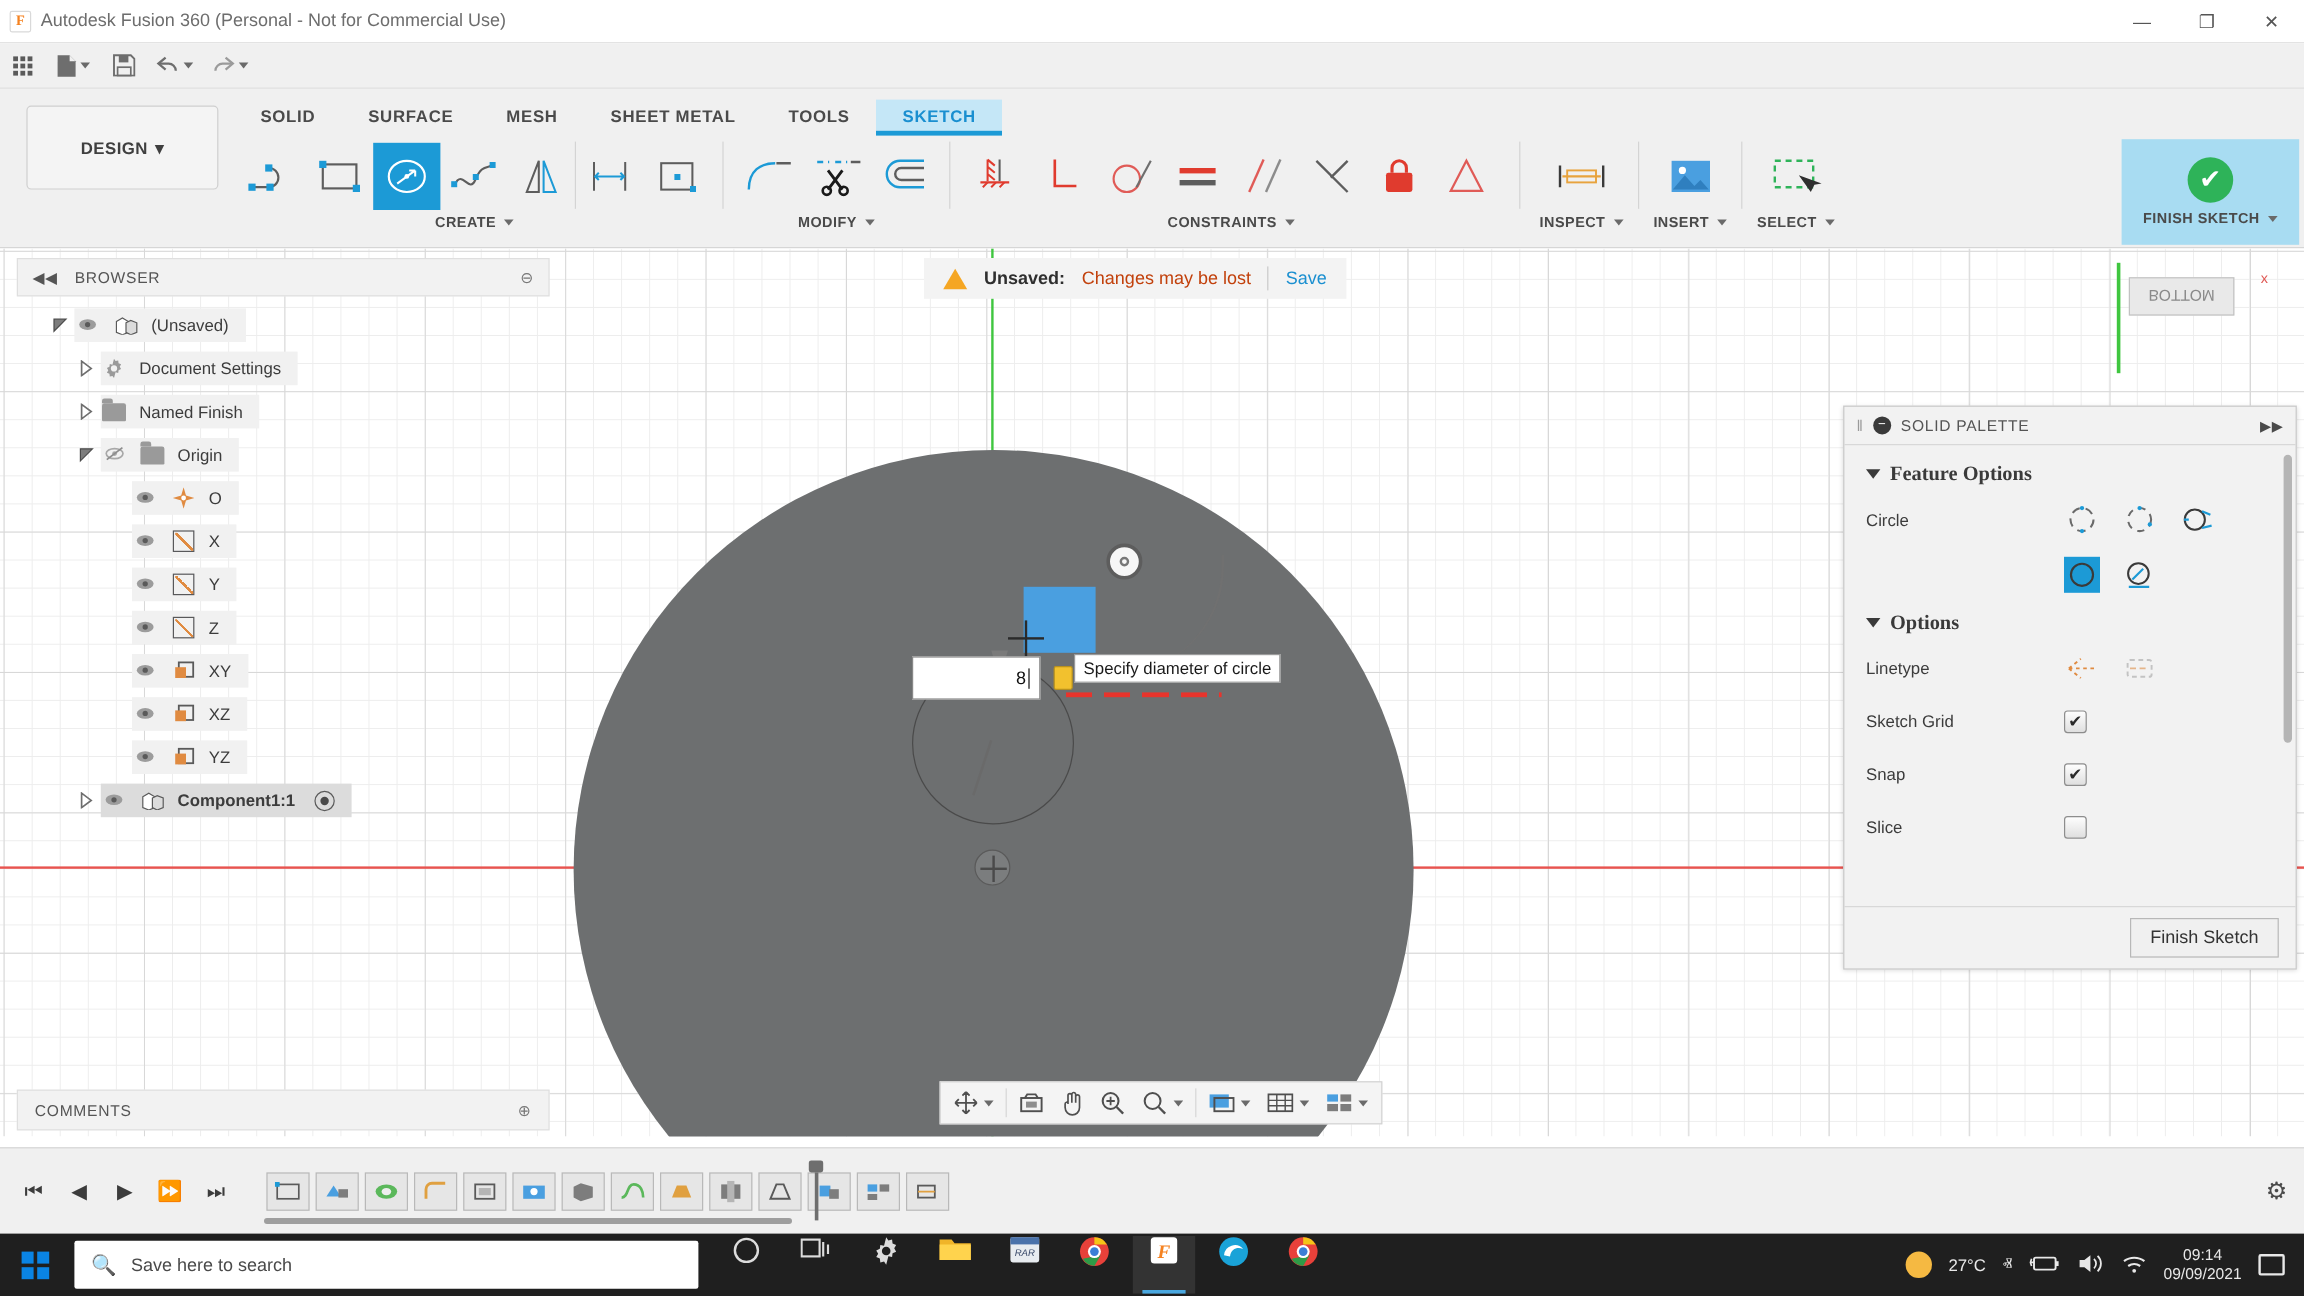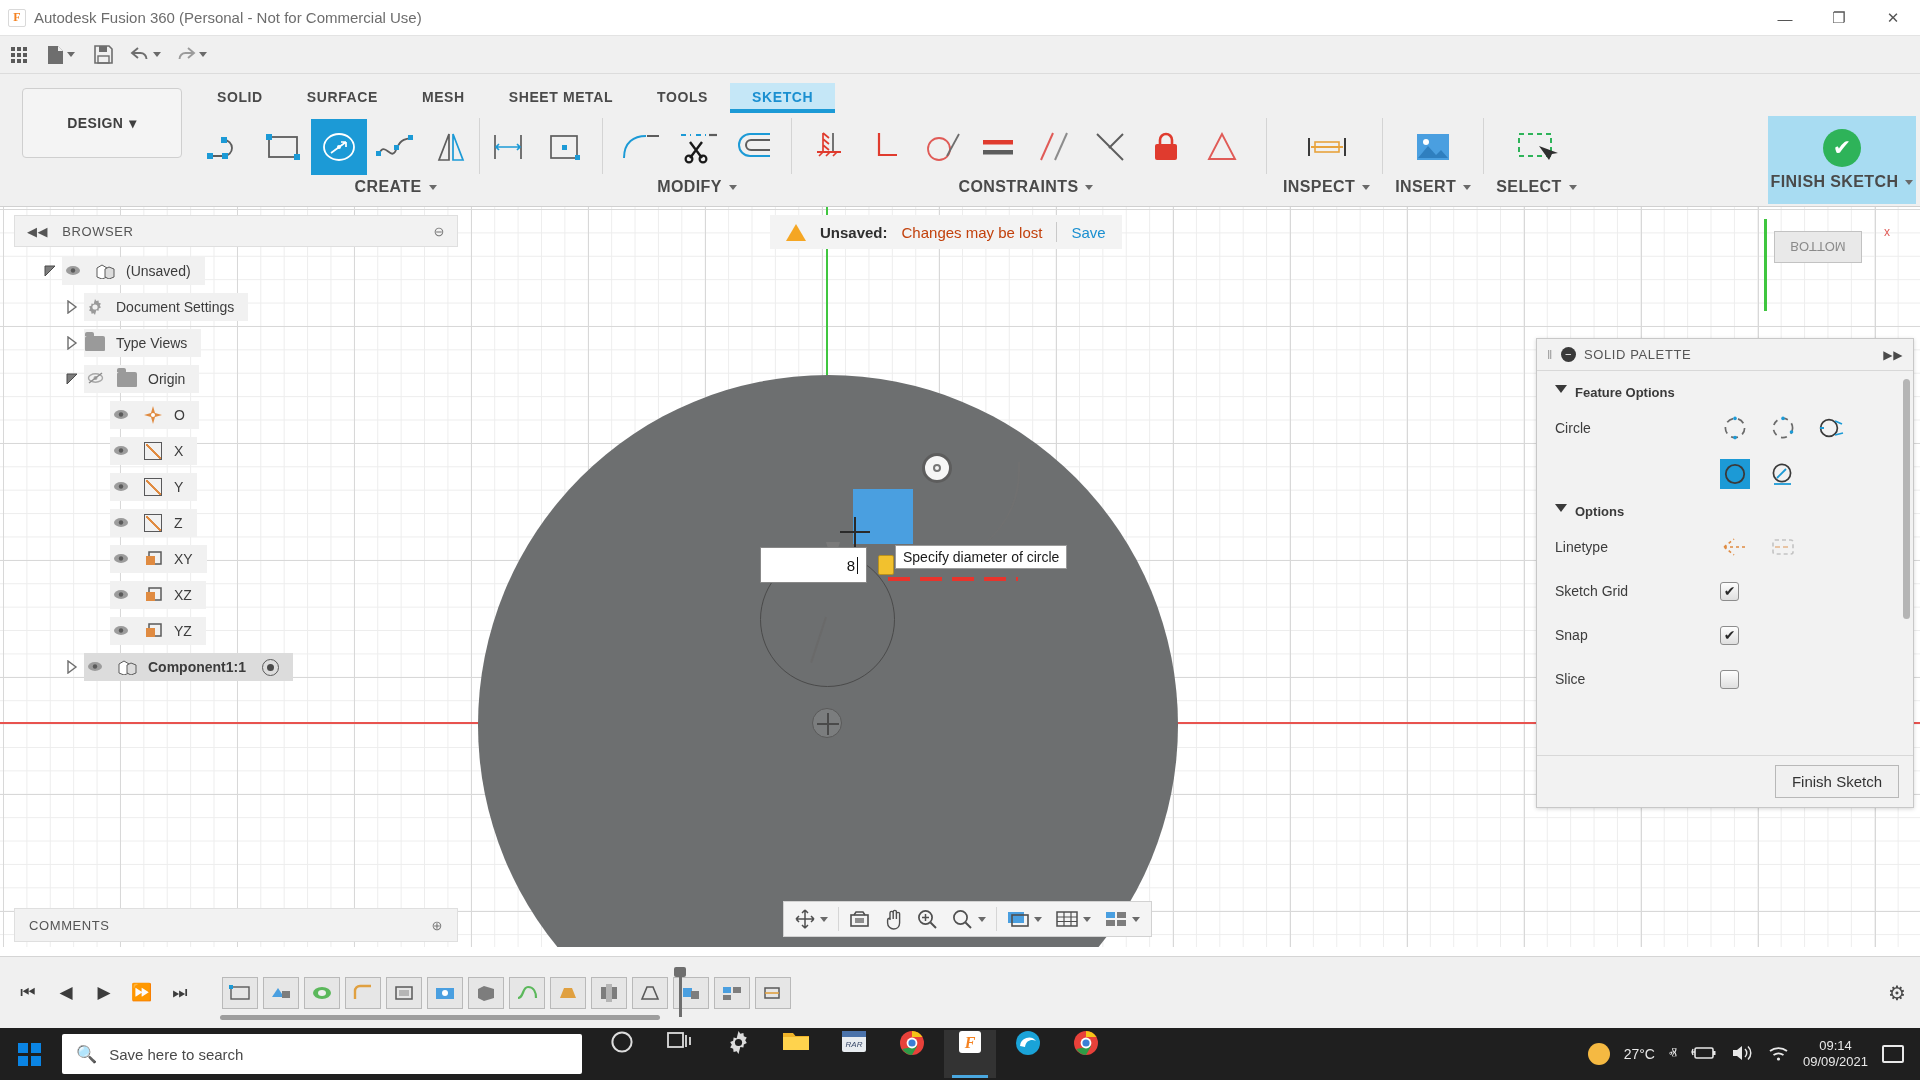--- a/index.html
+++ b/index.html
@@ -78,21 +78,21 @@
   .ribbon-tabs{ position:absolute; left:195px; top:6px; height:34px; display:flex; align-items:center; gap:0;}
   .rtab{ padding:6px 22px; font-size:14px; color:#4a4a4a; letter-spacing:.6px; font-weight:bold;}
   .rtab.active{ background:#c5e7f7; color:#1a8fd0; position:relative; }
   .rtab.active:after{ content:""; position:absolute; left:0; right:0; bottom:-2px; height:4px; background:#1c9ad6; }
 
   .ribbon-body{ position:absolute; left:195px; top:42px; right:0; height:90px; display:flex; align-items:flex-start;}
   .rpanel{ display:flex; flex-direction:column; align-items:center; position:relative; padding:0 4px; height:88px;}
   .ricons{ display:flex; align-items:center; height:62px; }
   .rbtn{ width:56px;height:56px; display:flex;align-items:center;justify-content:center; position:relative; }
   .rbtn.sel{ background:#1c9ad6; }
-  .plabel{ font-size:16px; color:#4a4a4a; font-weight:bold; letter-spacing:.4px; display:flex; align-items:center; gap:4px;}
+  .plabel{ font-size:12px; color:#4a4a4a; font-weight:bold; letter-spacing:.4px; display:flex; align-items:center; gap:4px;}
   .psep{ width:1px; height:56px; background:#d4d4d4; align-self:flex-start; margin-top:2px;}
   .finish-panel{ position:absolute; right:4px; top:0; width:148px; height:88px;
                  background:#a8dcf2; display:flex; flex-direction:column; align-items:center; justify-content:center;}
   .finish-circle{ width:38px;height:38px;border-radius:50%;background:#2eb359;
                   display:flex;align-items:center;justify-content:center;color:#fff;font-size:22px;}
 
   
   .canvas{
     position:absolute; top:207px; left:0; width:1920px; height:740px;
     background:#ffffff; overflow:hidden;
@@ -220,22 +220,22 @@
     background:#f2f2f2; border:1px solid #c8c8c8; box-shadow:0 1px 4px rgba(0,0,0,.16);
     display:flex; flex-direction:column;
   }
   .pal-head{ height:32px; display:flex; align-items:center; gap:8px; padding:0 10px;
              border-bottom:1px solid #d8d8d8; font-size:13px; color:#555; letter-spacing:.6px;}
   .pal-grip{ color:#9a9a9a; font-size:13px;}
   .pal-min{ width:15px;height:15px;border-radius:50%;background:#3a3a3a;color:#fff;
             display:flex;align-items:center;justify-content:center;font-size:11px;line-height:1;}
   .pal-expand{ margin-left:auto; color:#4a4a4a; font-size:12px;}
   .pal-body{ flex:1; overflow:hidden; position:relative; padding:8px 0 0 0;}
-  .sect-title{ display:flex; gap:8px; padding:6px 18px; font-size:13px;
-               font-weight:bold; color:#3a3a3a;}
+  .sect-title{ display:flex; align-items:center; gap:8px; padding:6px 18px; font-size:17px;
+               font-weight:bold; color:#3a3a3a;font-family:Liberation Serif, serif;}
   .sect-tri{ width:0;height:0;border-left:6px solid transparent;border-right:6px solid transparent;border-top:8px solid #3a3a3a;}
   .prow{ display:flex; align-items:center; height:44px; padding:0 18px; }
   .prow .plab{ width:165px; font-size:14px; color:#3c3c3c;}
   .pctrls{ display:flex; align-items:center; gap:18px;}
   .pic{ width:30px;height:30px; display:flex; align-items:center; justify-content:center;}
   .pic.sel{ background:#1c9ad6; }
   .chk{ width:19px;height:19px;border:1px solid #8d8d8d;border-radius:3px;
         background:linear-gradient(#fefefe,#dfdfdf); display:flex;align-items:center;justify-content:center;
         font-size:14px; color:#2a2a2a;}
   .pal-scroll{ position:absolute; right:3px; top:8px; width:7px; height:240px; background:#b5b5b5; border-radius:4px;}
@@ -768,21 +768,21 @@
       <div class="trow" style="padding-left:46px;">
         <span class="twist">
           <svg width="12" height="14" viewBox="0 0 12 14">
               <path d="M2 1v12l8-6z" fill="none" stroke="#6e6e6e" stroke-width="1.4"></path>
             </svg>
         </span>
         <span class="hl">
           <span class="ticon">
               <span class="folder"></span>
             </span>
-          <span>Type Views</span>
+          <span>Named Finish</span>
         </span>
       </div>
 
       <div class="trow" style="padding-left:46px;">
         <span class="twist">
           <svg width="14" height="14" viewBox="0 0 14 14">
               <path d="M2 2v10l10-10z" fill="#7d7d7d" stroke="#4a4a4a"></path>
             </svg>
         </span>
         <span class="hl">

